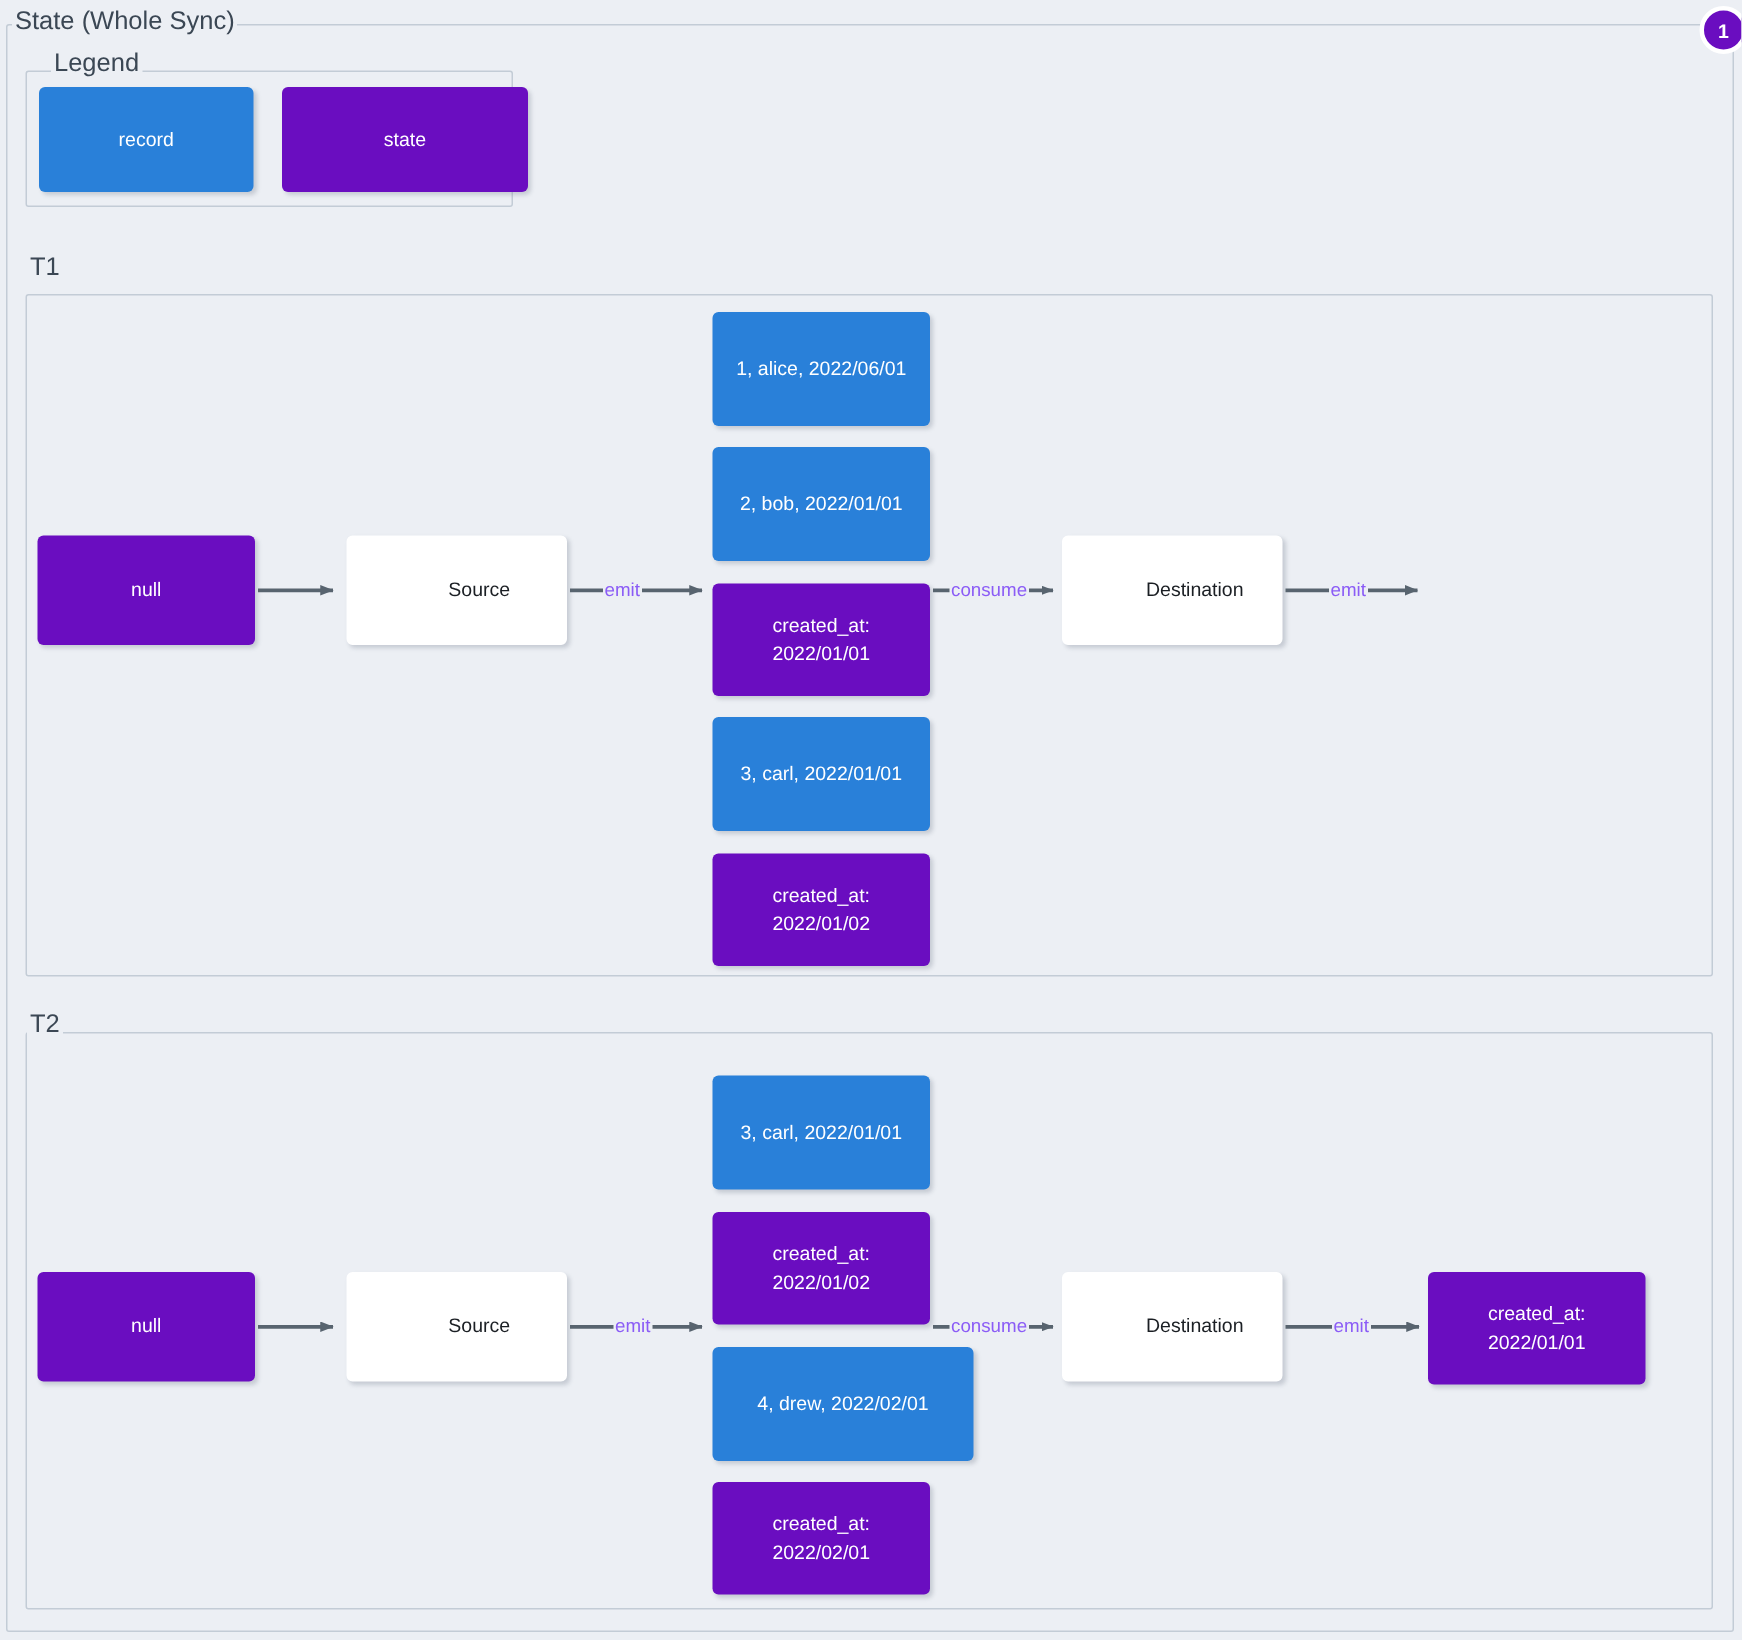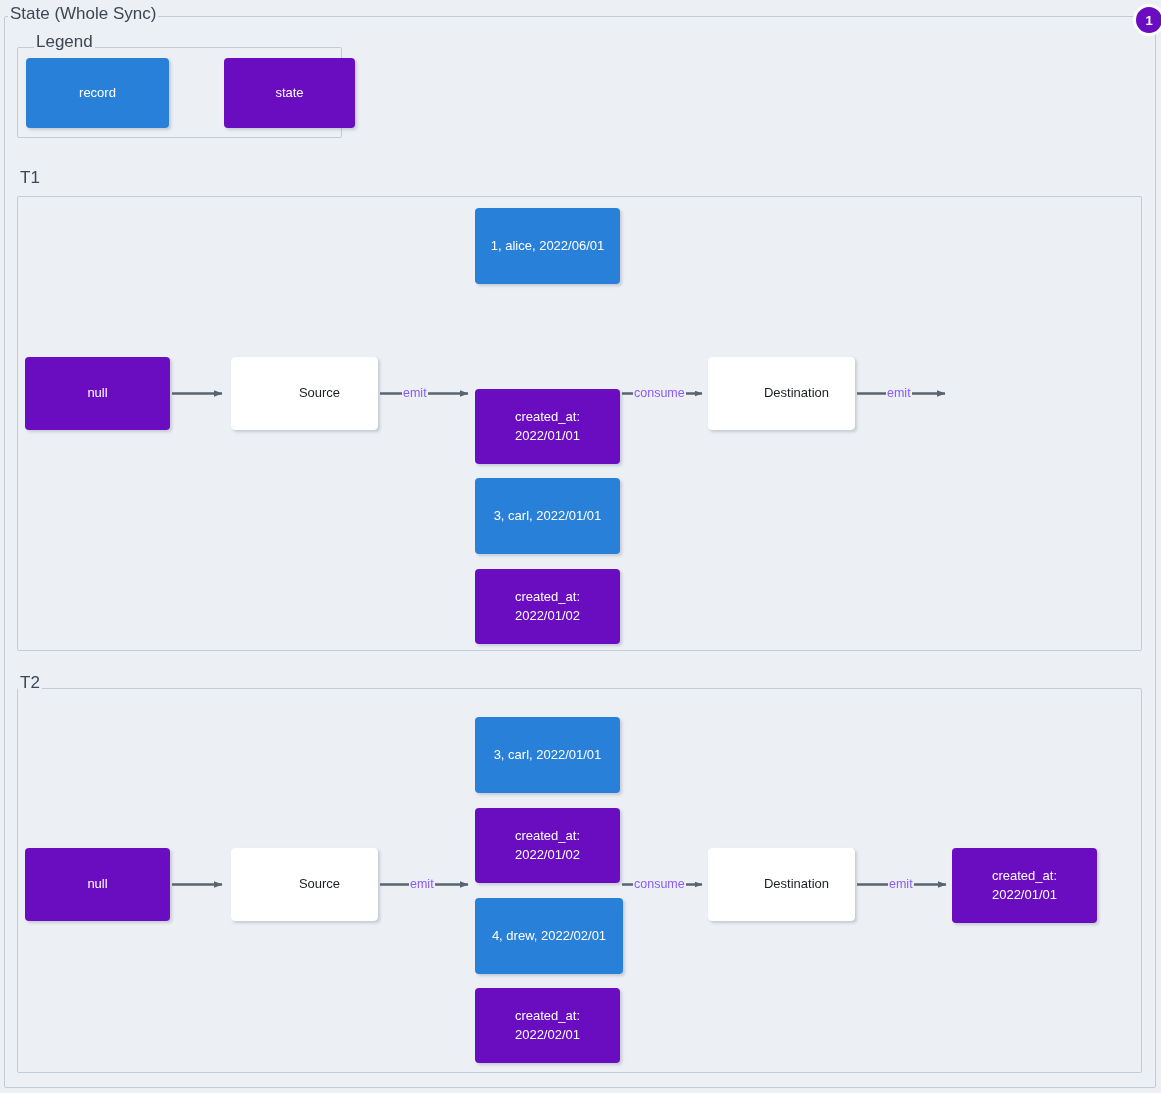--- a/index.html
+++ b/index.html
@@ -94,21 +94,21 @@
   }
   .node.plain {
     background: #ffffff;
     color: #1b1f24;
     border: 1px solid #ffffff;
     padding-left: 30px;
   }
 
   
   #legend-record { left: 26px; top: 58px; width: 143px; height: 70px; }
-  #legend-state  { left: 188px; top: 58px; width: 131px; height: 70px; margin-left: 36px; }
+  #legend-state  { left: 188px; top: 58px; width: 164px; height: 70px; }
 
   
   .edge-layer {
     position: absolute;
     left: 0;
     top: 0;
     width: 1161px;
     height: 1093px;
     pointer-events: none;
   }
@@ -157,20 +157,21 @@
 
   <div class="group" id="t1-frame"></div>
   <div class="group-label" id="t1-label">T1</div>
 
   <div class="node state" style="left:25px; top:357px; width:145px; height:73px;">null</div>
 
   <div class="node plain" style="left:231px; top:357px; width:147px; height:73px;">Source</div>
 
   <div class="node record" style="left:475px; top:208px; width:145px; height:76px;">1, alice, 2022/06/01</div>
 
+  <div class="node record" style="left:475px; top:298px; width:145px; height:76px;">2, bob, 2022/01/01</div>
 
   <div class="node state" style="left:475px; top:389px; width:145px; height:75px;">created_at:
 2022/01/01</div>
 
   <div class="node record" style="left:475px; top:478px; width:145px; height:76px;">3, carl, 2022/01/01</div>
 
   <div class="node state" style="left:475px; top:569px; width:145px; height:75px;">created_at:
 2022/01/02</div>
 
   <div class="node plain" style="left:708px; top:357px; width:147px; height:73px;">Destination</div>
@@ -180,21 +181,21 @@
 
   <div class="node state" style="left:25px; top:848px; width:145px; height:73px;">null</div>
 
   <div class="node plain" style="left:231px; top:848px; width:147px; height:73px;">Source</div>
 
   <div class="node record" style="left:475px; top:717px; width:145px; height:76px;">3, carl, 2022/01/01</div>
 
   <div class="node state" style="left:475px; top:808px; width:145px; height:75px;">created_at:
 2022/01/02</div>
 
-  <div class="node record" style="left:475px; top:898px; width:148px; height:76px;">4, drew, 2022/02/01</div>
+  <div class="node record" style="left:475px; top:898px; width:174px; height:76px;">4, drew, 2022/02/01</div>
 
   <div class="node state" style="left:475px; top:988px; width:145px; height:75px;">created_at:
 2022/02/01</div>
 
   <div class="node plain" style="left:708px; top:848px; width:147px; height:73px;">Destination</div>
 
   <div class="node state" style="left:952px; top:848px; width:145px; height:75px;">created_at:
 2022/01/01</div>
 
   <svg class="edge-layer" viewBox="0 0 1161 1093" width="1161" height="1093">

